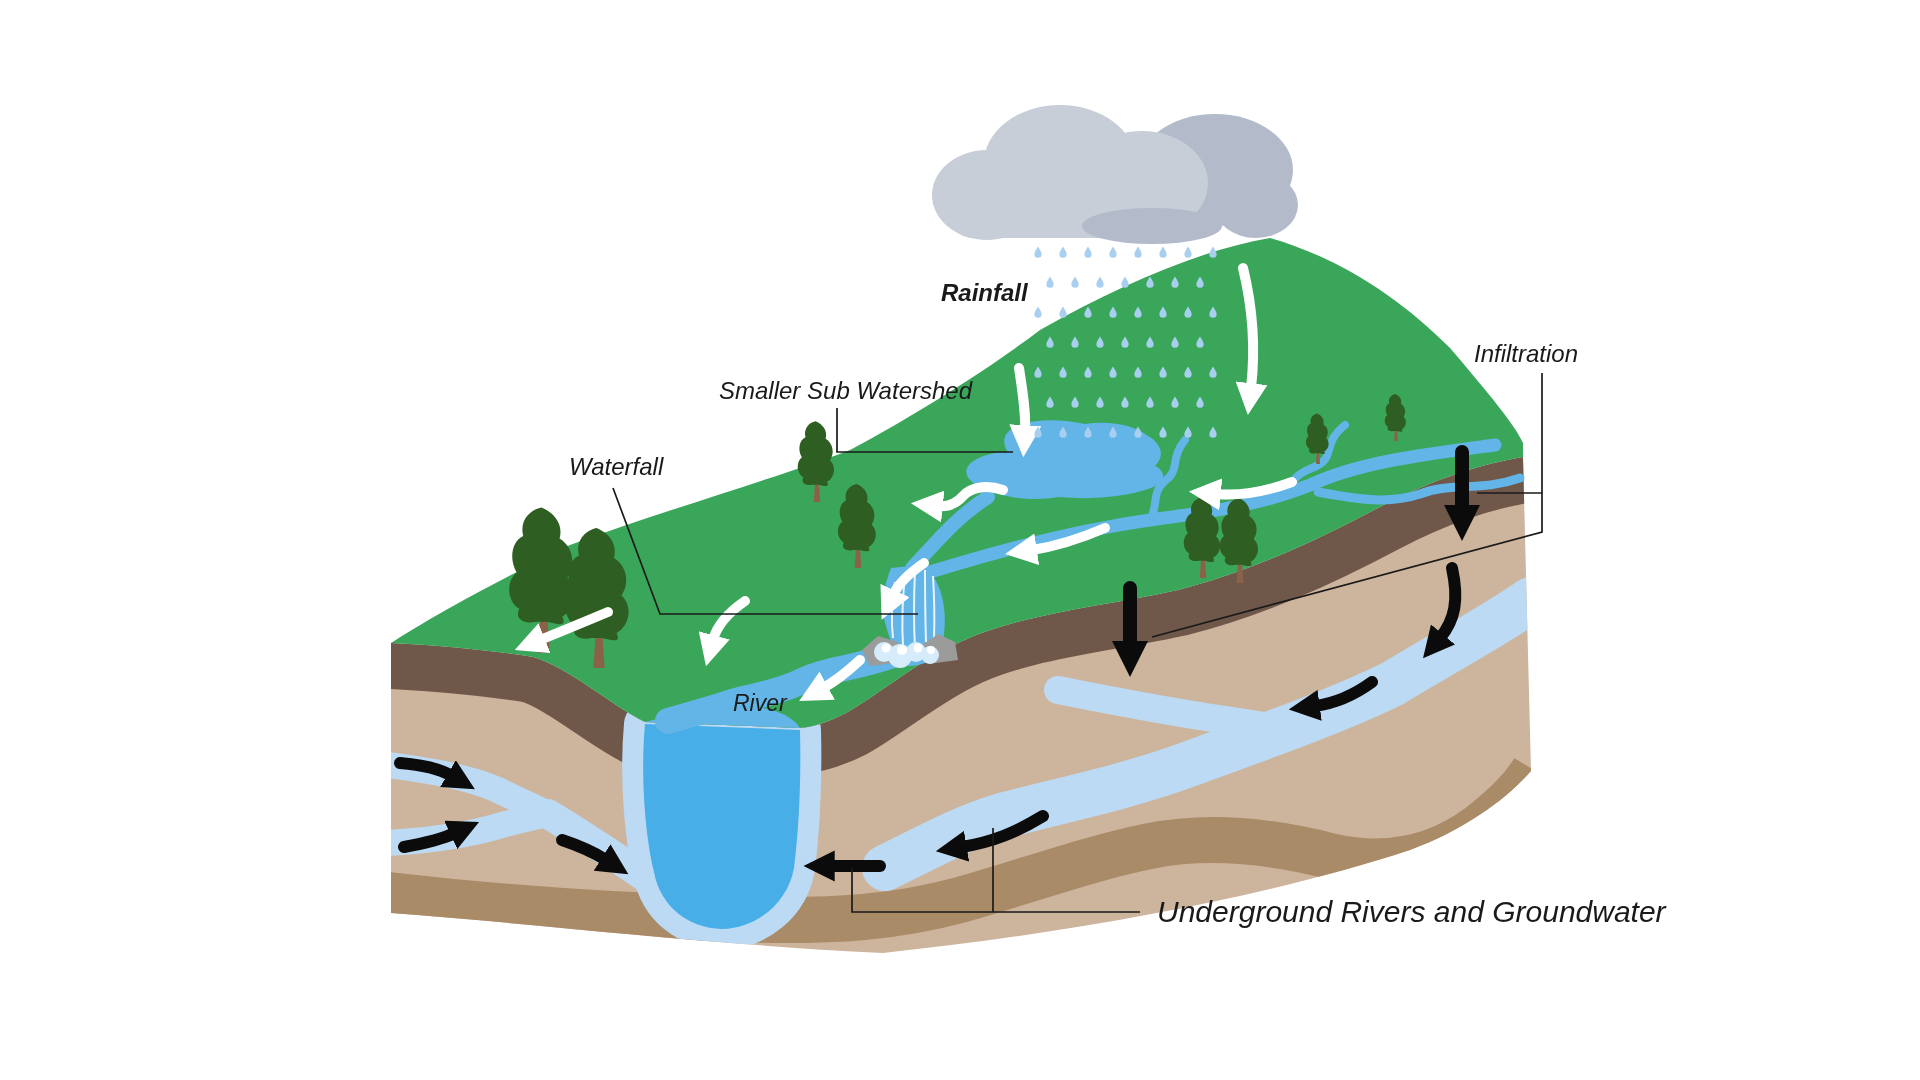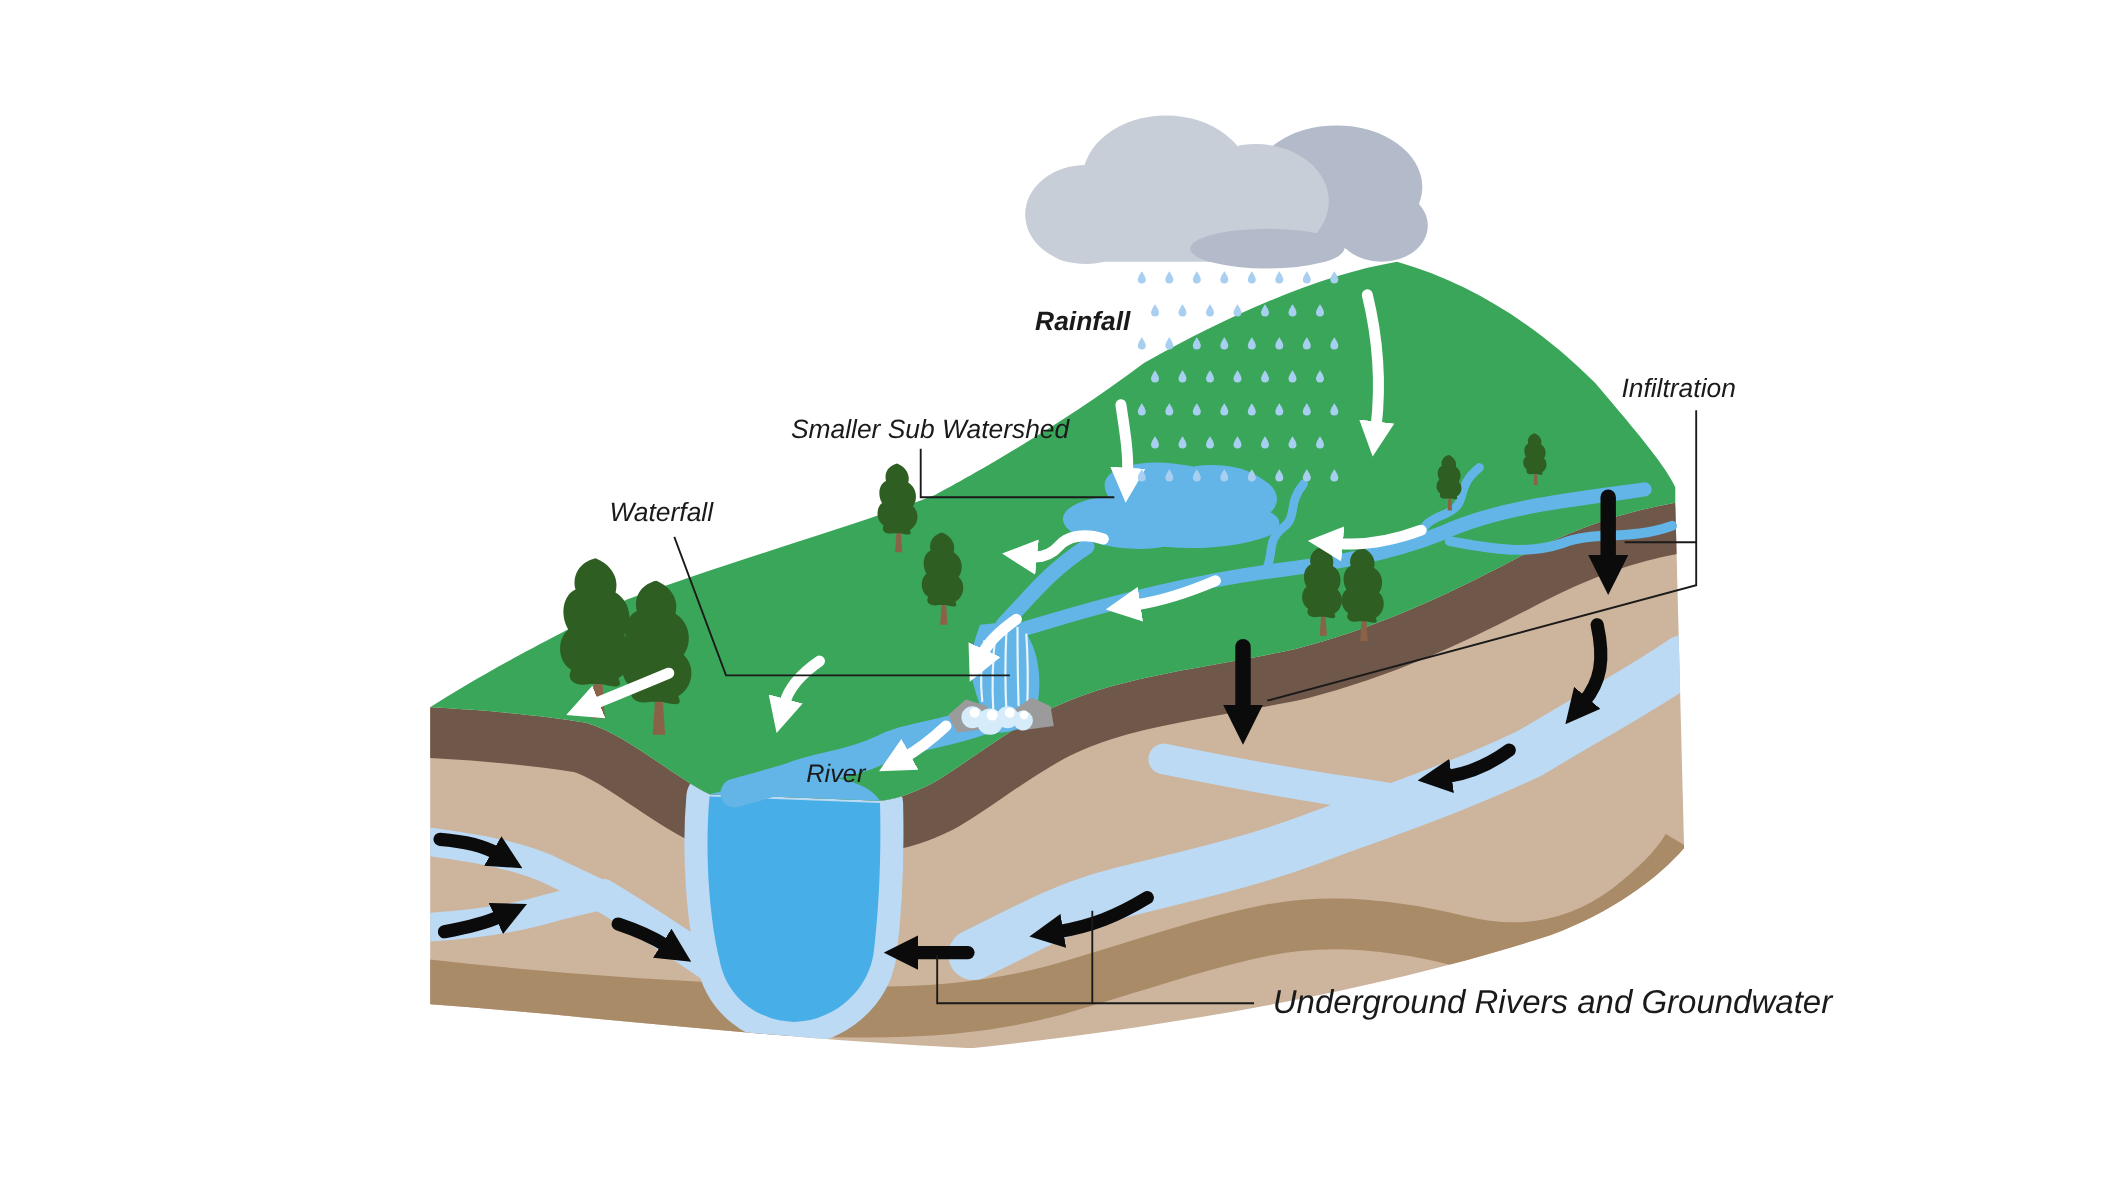--- a/index.html
+++ b/index.html
@@ -199,18 +199,18 @@
         <use href="#drop" x="1113" y="432"></use>
         <use href="#drop" x="1138" y="432"></use>
         <use href="#drop" x="1163" y="432"></use>
         <use href="#drop" x="1188" y="432"></use>
         <use href="#drop" x="1213" y="432"></use>
       </g>
 </svg>
 
 <div class="lbl" style="left:941px;top:280px;font-weight:bold;">Rainfall</div>
 <div class="lbl" style="left:719px;top:378px;text-align:center;">Smaller Sub Watershed</div>
-<div class="lbl" style="left:554px;top:454px;text-align:center;">Waterfall</div>
+<div class="lbl" style="left:569px;top:454px;text-align:center;">Waterfall</div>
 <div class="lbl" style="left:1462px;top:341px;margin-left:12px;">Infiltration</div>
 <div class="lbl lbl-river" style="left:733px;top:691px;">River</div>
 <div class="lbl lbl-underground" style="left:1157px;top:895px;">Underground Rivers and Groundwater</div>
 
 </div>
 
 </body></html>

